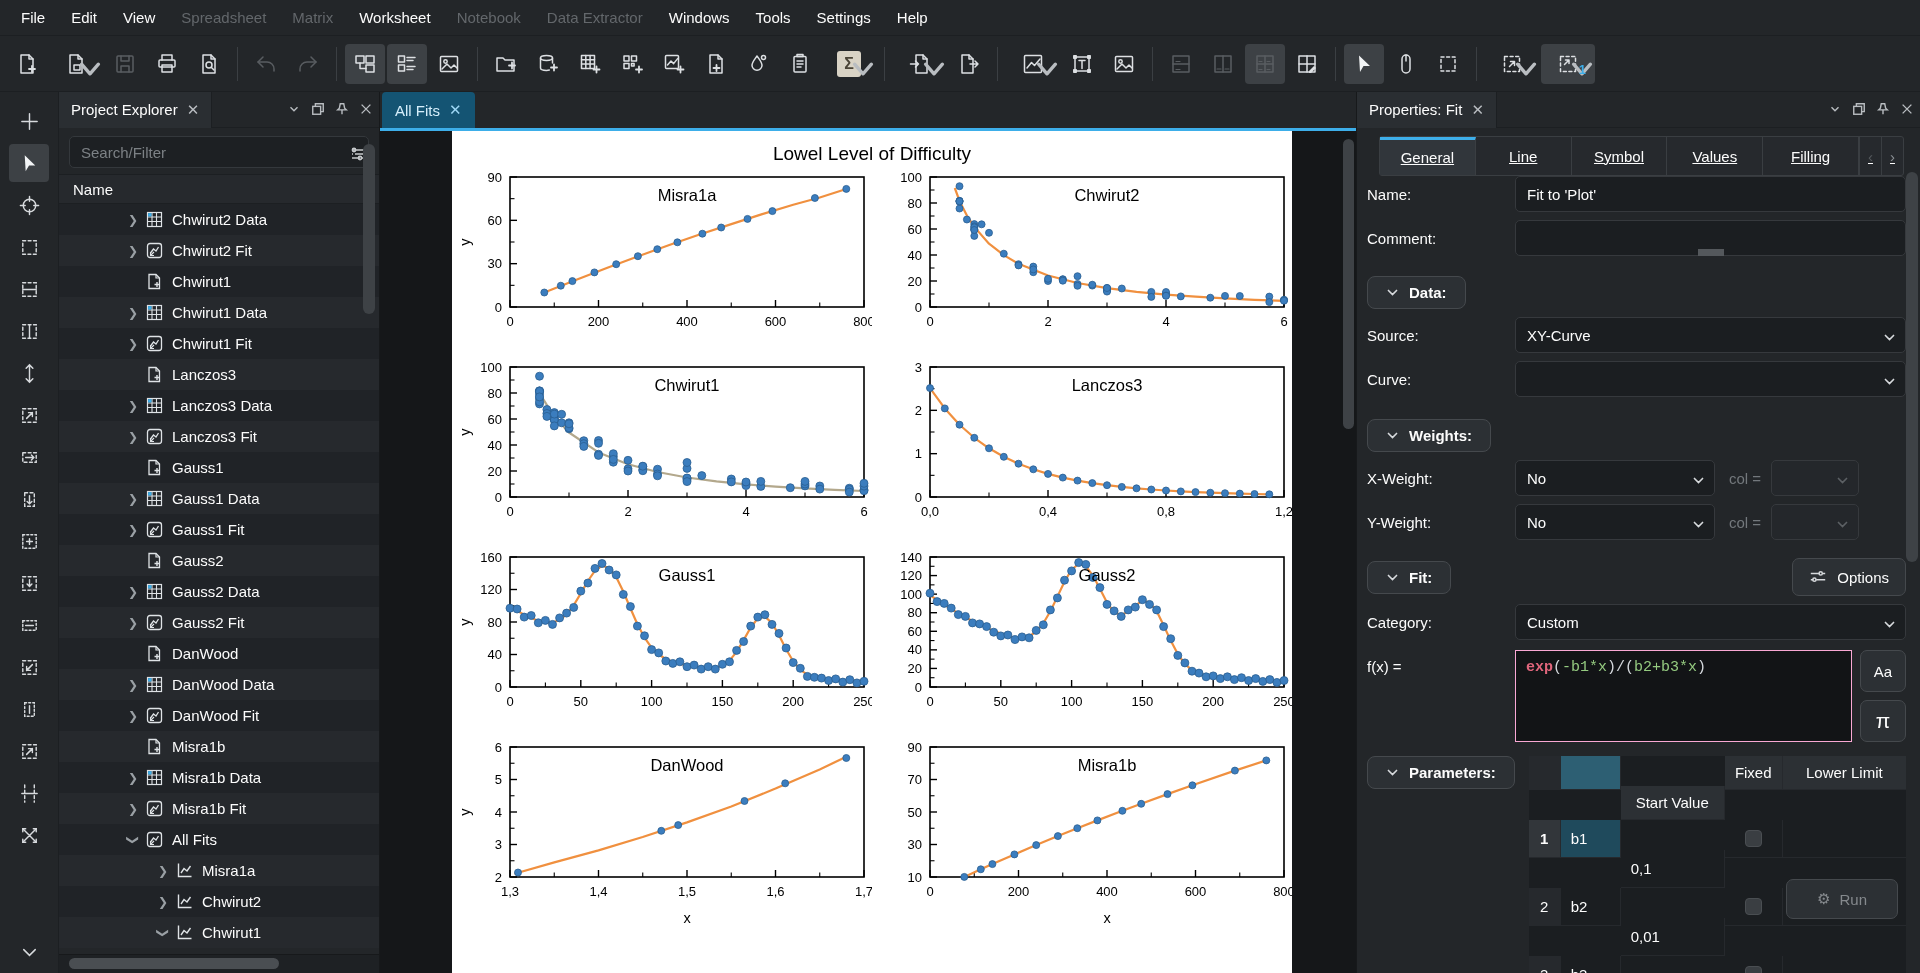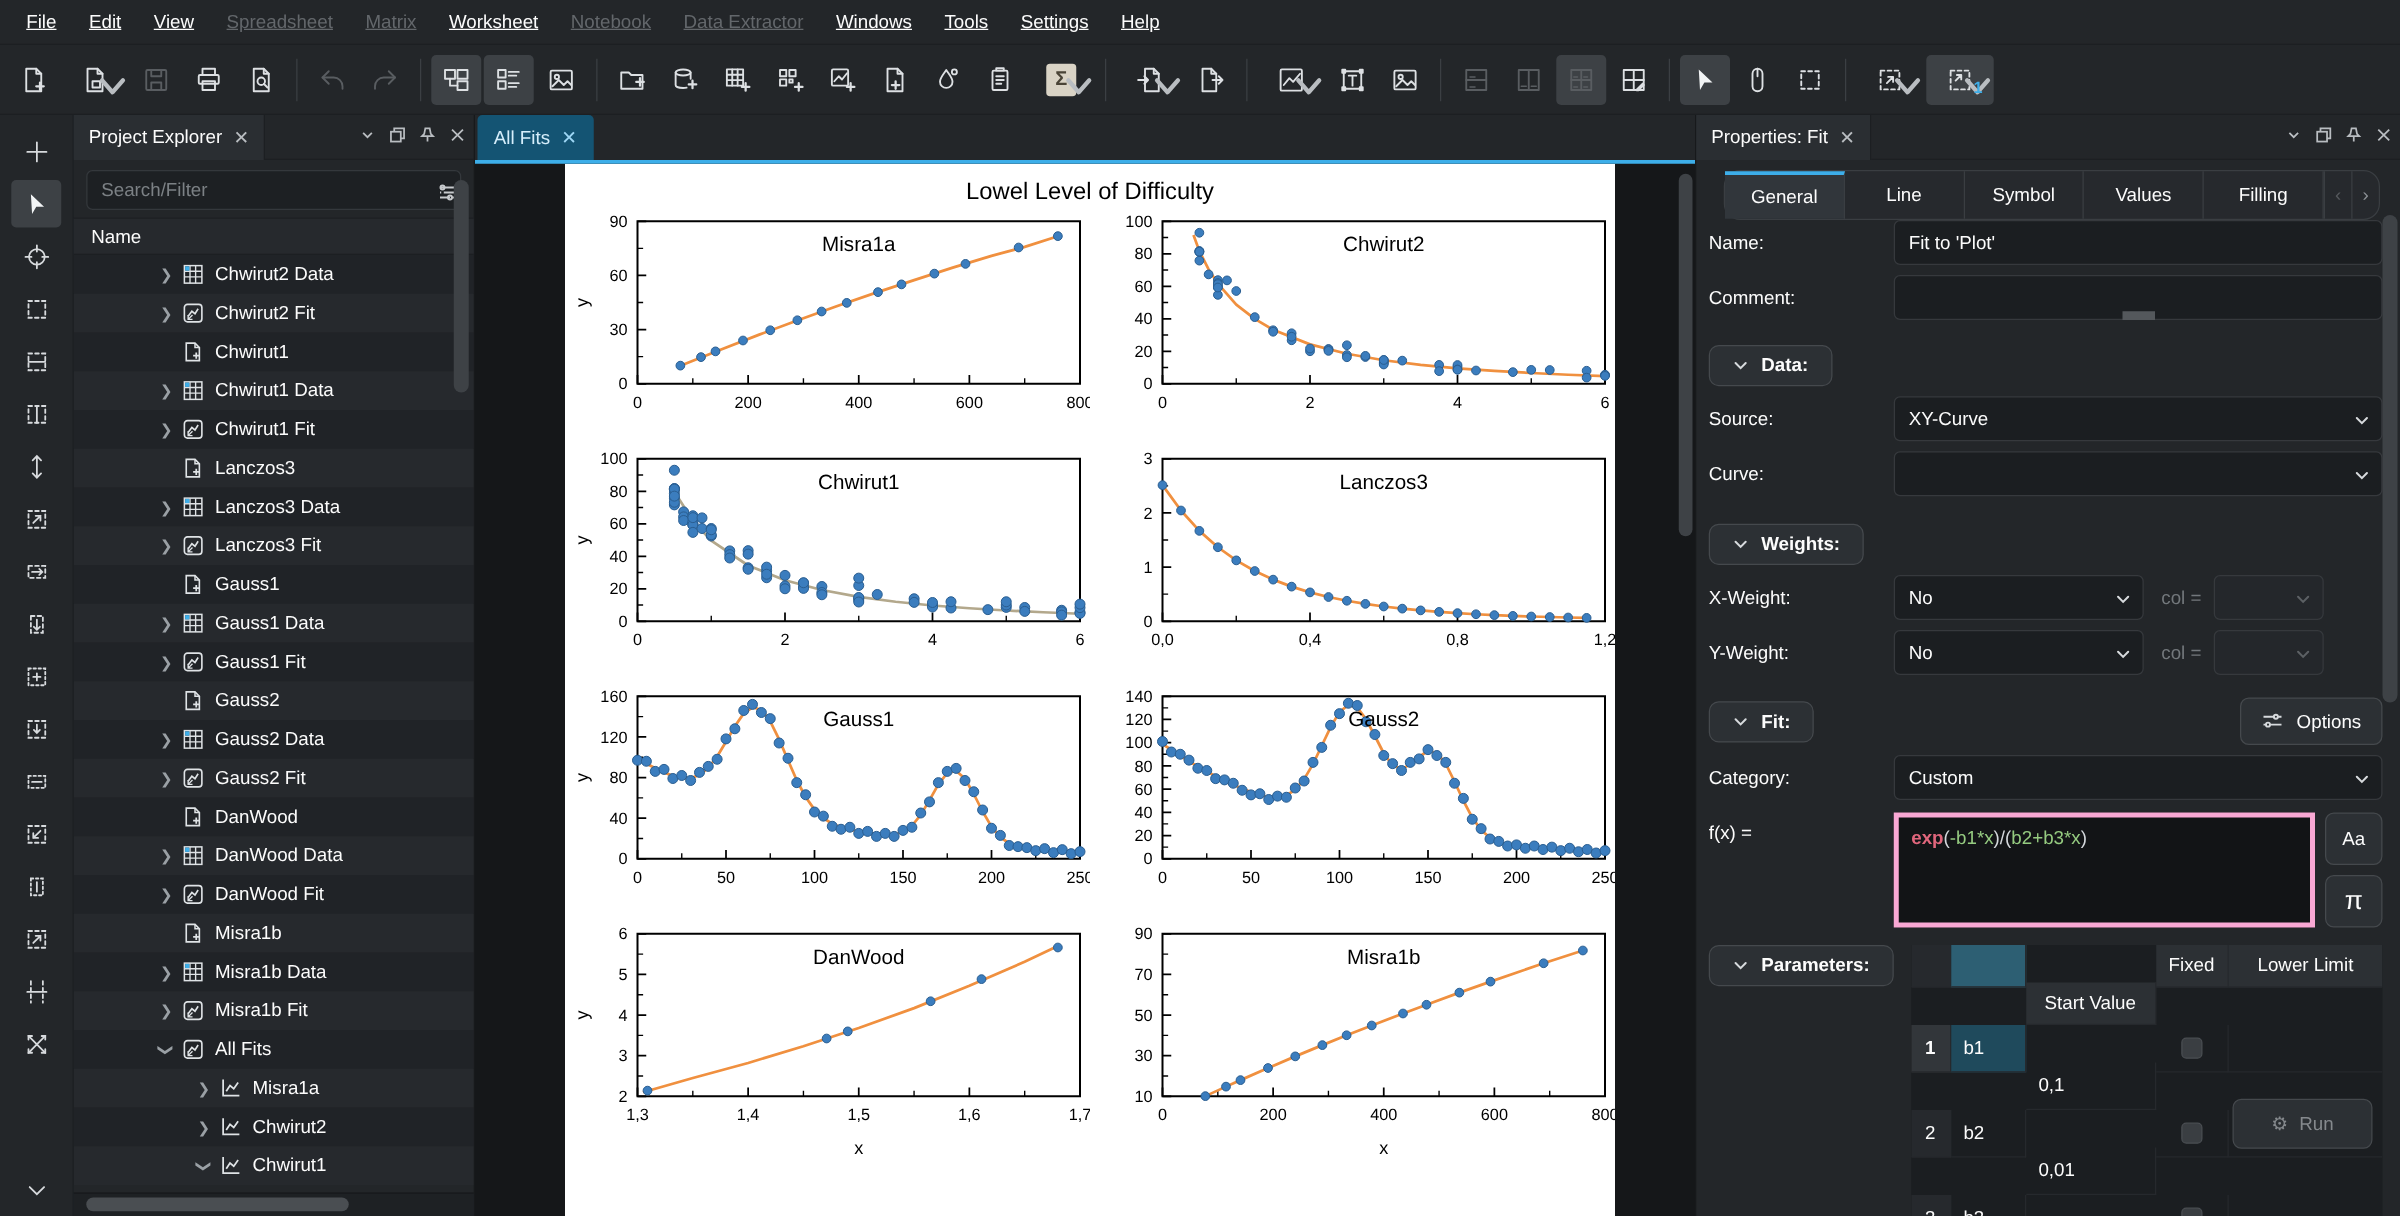--- a/index.html
+++ b/index.html
@@ -1,21 +1,21 @@
 <!DOCTYPE html>
 <html><head>
 <meta charset="utf-8">
 <style>
   * { margin:0; padding:0; box-sizing:border-box; }
   html,body { width:1920px; height:973px; overflow:hidden; background:#232629;
     font-family:"Liberation Sans", sans-serif; color:#fcfcfc; font-size:15px; }
 
   
   .menubar { height:36px; display:flex; align-items:center; background:#232629; padding-left:8px; border-bottom:1px solid #1c1f22;}
-  .menubar .mitem { padding:4px 13px; height:36px; display:flex; align-items:center; cursor:default;text-decoration:underline; }
+  .menubar .mitem { padding:4px 13px; height:36px; display:flex; align-items:center; cursor:default; }
   .menubar .mitem.disabled { color:#63676b; }
 
   
   .toolbar { height:56px; display:flex; align-items:center; background:#232629; padding:0 6px; border-bottom:1px solid #1c1f22;}
   .tbtn { width:40px; height:40px; margin:0 1px; border-radius:4px; display:flex; align-items:center; justify-content:center; position:relative; flex:0 0 auto;}
   .tbtn.checked { background:#3d4145; }
   .tbtn svg { width:24px; height:24px; stroke:#dde0e3; fill:none; stroke-width:1.5; stroke-linecap:round; stroke-linejoin:round;}
   .tbtn.disabled svg { stroke:#595d61; }
   .tbtn .chev { position:absolute; right:1px; bottom:3px; }
   .tbtn.wchev { width:54px; }
@@ -65,42 +65,42 @@
   .mdi-underline { height:3px; background:#3daee9;}
   .viewport { flex:1; position:relative; overflow:hidden;}
   .canvas { position:absolute; left:72px; top:0; width:840px; height:900px; background:#ffffff; color:#000;}
   .ws-title { text-align:center; padding-top:12px; font-size:19px; color:#000;}
   .chartgrid { display:grid; grid-template-columns:420px 420px; margin-top:2px;}
   .center-vscroll { position:absolute; right:2px; top:8px; width:11px; height:290px; border-radius:6px; background:#3e4246;}
 
   
   .props { width:564px; background:#232629; border-left:1px solid #17191b; position:relative; display:flex; flex-direction:column;}
   .props-body { flex:1; padding:0 14px 0 10px; position:relative; overflow:hidden;}
-  .ptabs { display:flex; margin:8px 2px 0 12px; border:1px solid #3a3e42; border-radius:13px; background:#26292d; position:relative; height:40px;}
+  .ptabs { display:flex; margin:8px 2px 0 12px; border:1px solid #3a3e42; border-radius:3px; background:#26292d; position:relative; height:40px;text-decoration:underline;}
   .ptab { flex:1; display:flex; align-items:center; justify-content:center; font-size:15px; border-right:1px solid #3a3e42; position:relative;}
   .ptab.active { background:#31363b; border-top:3px solid #3daee9; font-weight:normal;}
   .ptab-arrow { width:22px; display:flex; align-items:center; justify-content:center; color:#8b9095; border-left:1px solid #3a3e42;}
   .ptab-arrow.dim { color:#55595d; }
   .prow { display:flex; align-items:center; margin-top:8px;}
   .plabel { width:148px; font-size:15px; flex:0 0 auto;}
   .pinput { flex:1; height:36px; background:#1b1e21; border:1px solid #36393d; border-radius:5px; padding:0 11px; display:flex; align-items:center; font-size:15px; position:relative;}
   .grip { position:absolute; left:50%; bottom:-1px; transform:translateX(-50%); width:26px; height:7px; background:#54585c;}
   .combo { flex:1; height:36px; background:#1b1e21; border:1px solid #36393d; border-radius:5px; padding:0 30px 0 11px; display:flex; align-items:center; font-size:15px; position:relative;}
   .combo .cv { position:absolute; right:9px; top:12px;}
   .combo.small { flex:0 0 200px; }
   .combo.mini { flex:0 0 88px; background:#24272b; }
   .combo.mini .cv svg { stroke:#5c6064;}
   .collbl { color:#73787c; margin:0 10px 0 14px; font-size:15px;}
   .pill { height:33px; border:1px solid #45494d; border-radius:8px; background:#2c3034; display:inline-flex; align-items:center; gap:10px; padding:0 18px; font-weight:bold; font-size:15px;}
   .pill svg, .cv svg { width:13px; height:13px; stroke:#d7dadd; stroke-width:2; fill:none; stroke-linecap:round;}
   .secrow { margin-top:14px; }
   .optbtn { margin-left:auto; height:38px; border:1px solid #45494d; border-radius:7px; background:#2c3034; display:flex; align-items:center; gap:10px; padding:0 16px; font-size:15px;}
   .optbtn svg { width:18px; height:18px; stroke:#d7dadd; stroke-width:1.7; fill:none;}
   .fxrow { display:flex; margin-top:10px; align-items:flex-start;}
-  .fxbox { flex:1; height:92px; background:#121416; border:4px solid #f9a8d4; padding:8px 10px; font-family:Liberation Sans, sans-serif; font-size:15px;}
+  .fxbox { flex:1; height:92px; background:#121416; border:1px solid #f9a8d4; padding:8px 10px; font-family:Liberation Mono, monospace; font-size:15px;}
   .fxbox .fn { font-weight:bold; }
   .fxbtns { width:46px; display:flex; flex-direction:column; gap:8px; margin-left:8px;}
   .fxb { height:42px; border:1px solid #45494d; border-radius:7px; background:#2c3034; display:flex; align-items:center; justify-content:center; font-size:15px;}
   .fxb.pi { font-size:21px; }
   .paramwrap { display:flex; margin-top:14px; align-items:flex-start;}
   .ptable { flex:1; margin-left:14px; background:#1b1e21; font-size:15px; overflow:hidden; position:relative;}
   .ptr { display:flex; }
   .ptc { height:38px; display:flex; align-items:center; padding:0 10px; border-right:1px solid #26292d; border-bottom:1px solid #26292d;}
   .ptc.head { background:#2c3034; justify-content:center; height:34px;}
   .ptc.num { width:32px; justify-content:center; background:#26292d; }

